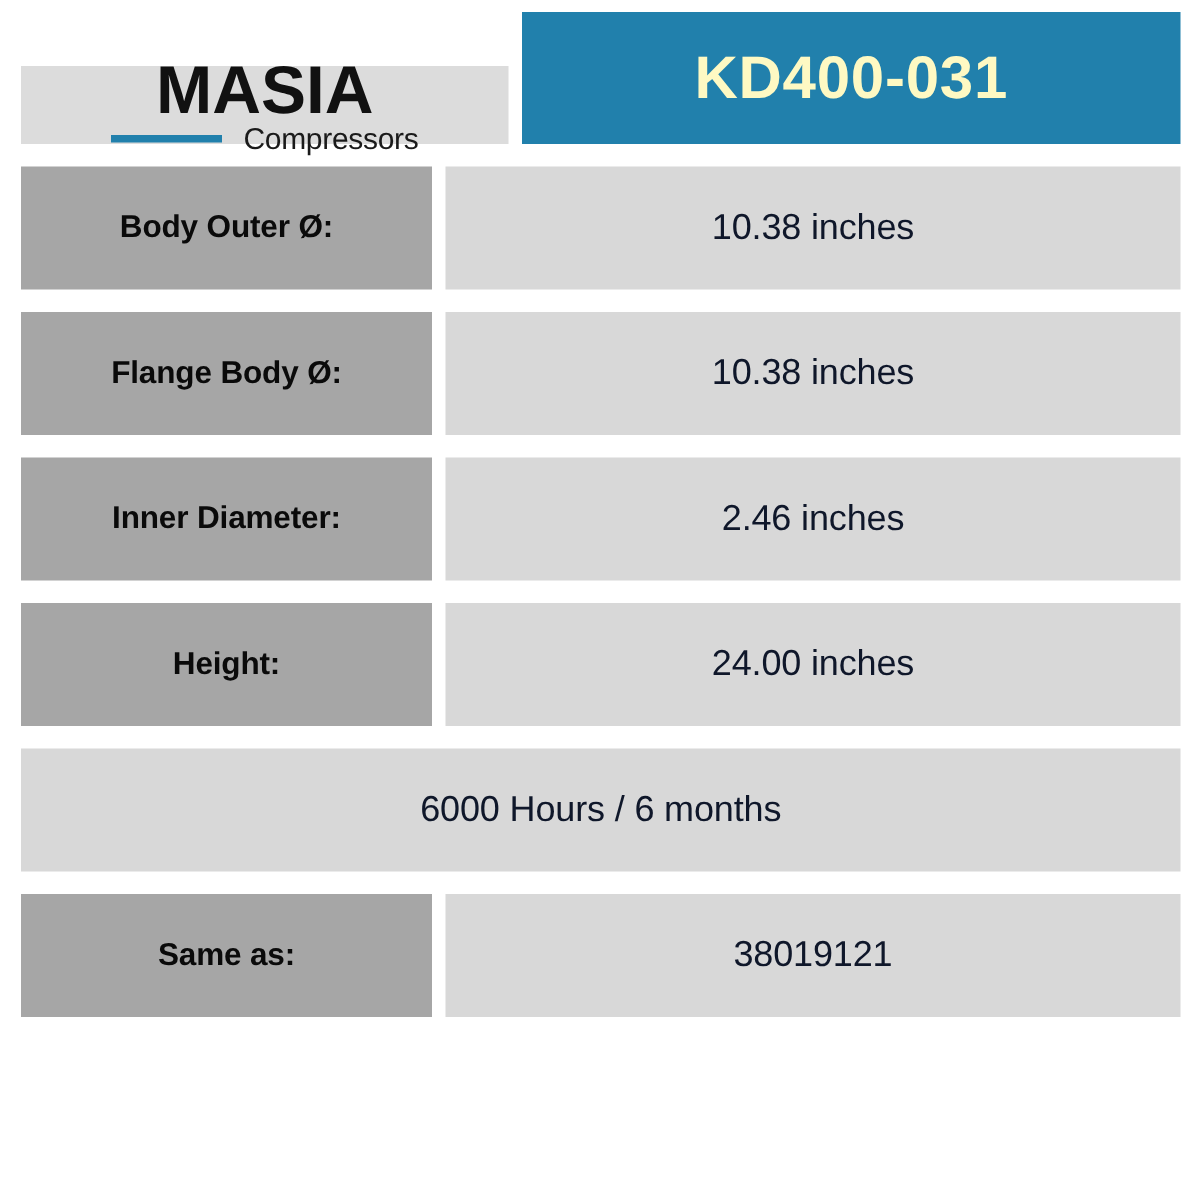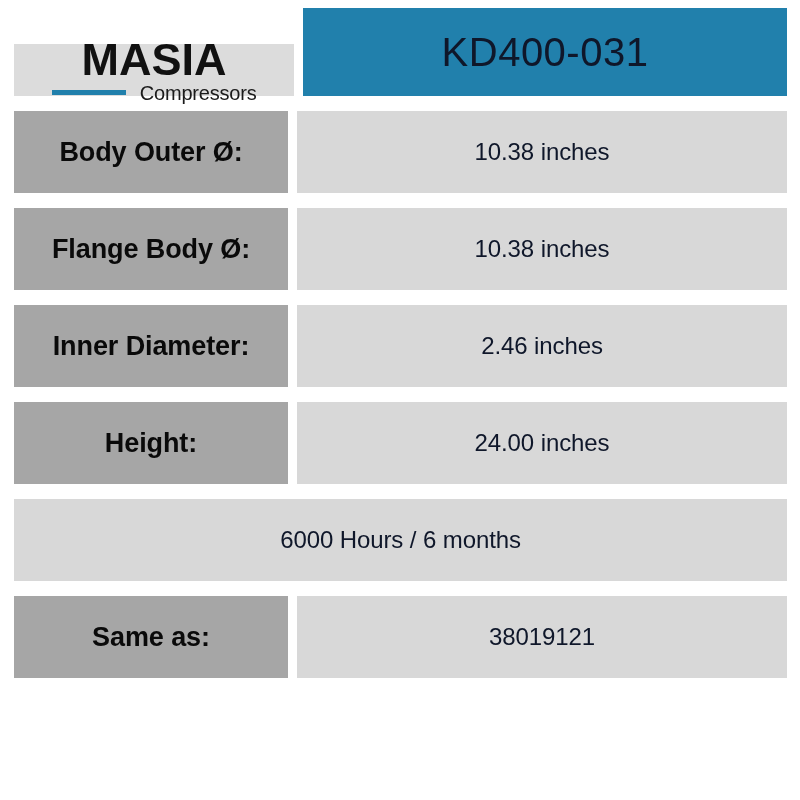--- a/index.html
+++ b/index.html
@@ -27,21 +27,21 @@
 
   
   .header-row {
     display: flex;
     gap: 9px;
     height: 88px;
     flex: none;
   }
 
   .logo-cell {
-    width: 280px;
+    width: 325px;
     background: #dcdcdc;
     display: flex;
     flex-direction: column;
     align-items: center;
     justify-content: center;
     position: relative;
     margin-top: 36px;
   }
 
   .logo-wordmark {
@@ -80,23 +80,23 @@
 
   .title-cell {
     flex: 1;
     background: #2180ac;
     display: flex;
     align-items: center;
     justify-content: center;
   }
 
   .title-text {
-    color: #0f172a;
-    font-family: "Liberation Sans", sans-serif;
-    font-weight: normal;
+    color: #fef9c3;
+    font-family: "Liberation Sans", sans-serif;
+    font-weight: bold;
     font-size: 40px;
     letter-spacing: 0.5px;
   }
 
   
   .spec-row {
     display: flex;
     gap: 9px;
     height: 82px;
     flex: none;
@@ -109,21 +109,21 @@
     align-items: center;
     justify-content: center;
     text-align: center;
     box-sizing: border-box;
     padding: 0 6px;
   }
 
   .label-text {
     font-family: "Liberation Sans", sans-serif;
     font-weight: bold;
-    font-size: 27px;
+    font-size: 21px;
     color: #0a0a0a;
     letter-spacing: -0.1px;
     text-align: right;
   }
 
   .value-cell {
     flex: 1;
     background: #d8d8d8;
     display: flex;
     align-items: center;

